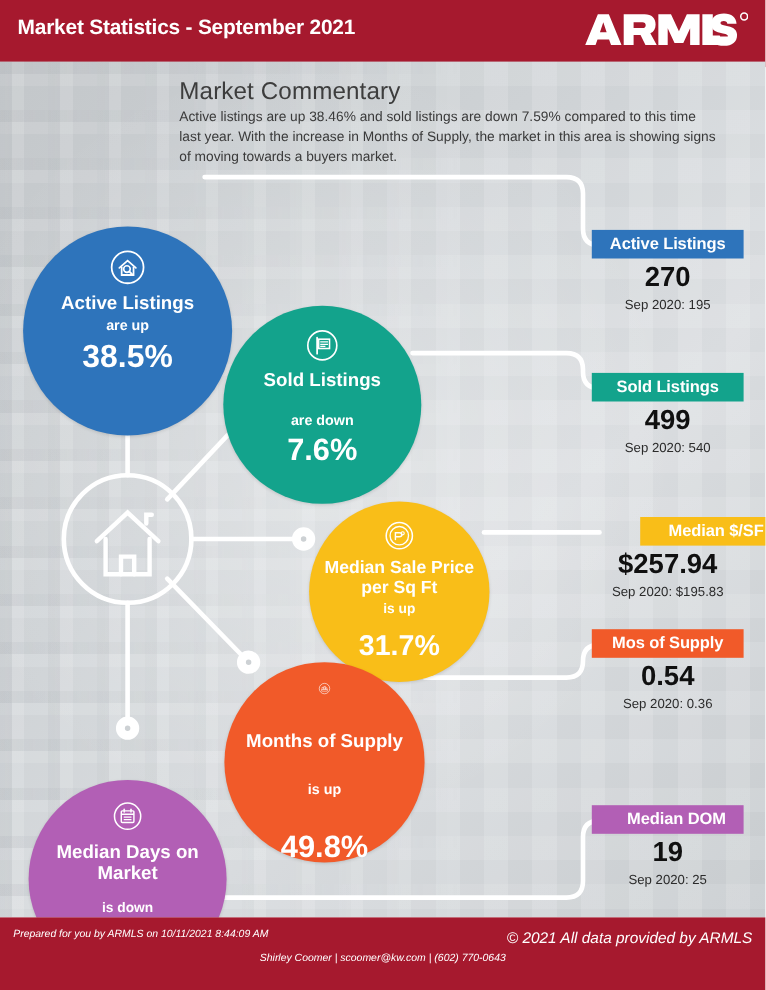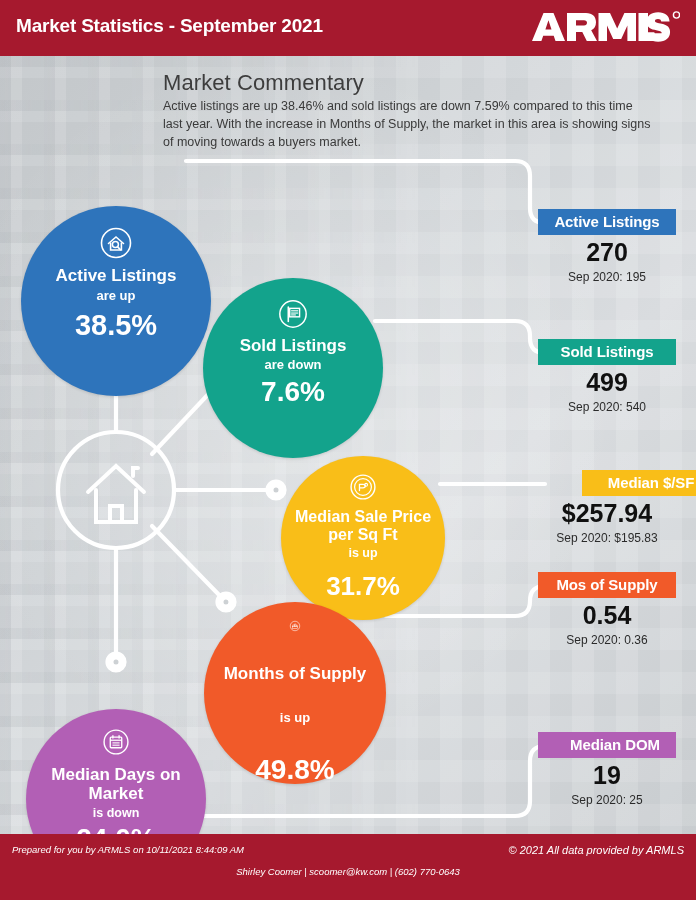--- a/index.html
+++ b/index.html
@@ -95,21 +95,21 @@
     display:block; margin-top:5px;
     font-size:12px; color:#2b2b2b;
   }
 
   
   #footer {
     position:absolute; left:0; top:834px; width:696px; height:66px;
     background:#A6192E; color:#fff;font-style:italic;
   }
   #footer-left  { position:absolute; left:12px; top:10px; font-size:9.5px; }
-  #footer-right { position:absolute; right:12px; top:10px; font-size:11px; }
+  #footer-right { position:absolute; right:12px; top:10px; font-size:14px; }
   #footer-center{
     position:absolute; left:0; top:32px; width:696px;
     text-align:center; font-size:9.5px;
   }
 </style>
 </head>
 <body>
 
 <div id="page">
 
@@ -195,21 +195,21 @@
     <div class="bubble" style="left:203px; top:222px; width:180px; height:180px; background:#13A38C; padding-top:20px;">
       <svg class="bubble-icon" width="32" height="32" viewBox="0 0 34 34">
         <circle cx="17" cy="17" r="14" fill="none" stroke="#fff" stroke-width="1.6"></circle>
         <line x1="12" y1="9.5" x2="12" y2="25" stroke="#fff" stroke-width="1.7" stroke-linecap="round"></line>
         <rect x="13.5" y="11" width="10.5" height="9" fill="none" stroke="#fff" stroke-width="1.5"></rect>
         <line x1="15" y1="13.6" x2="22.5" y2="13.6" stroke="#fff" stroke-width="1.2"></line>
         <line x1="15" y1="16" x2="22.5" y2="16" stroke="#fff" stroke-width="1.2"></line>
         <line x1="15" y1="18" x2="20" y2="18" stroke="#fff" stroke-width="1.2"></line>
       </svg>
       <div class="bubble-label" style="font-size:17px; margin-top:4px;">Sold Listings</div>
-      <div class="bubble-dir" style="font-size:13px; margin-top:2px;">are down</div>
+      <div class="bubble-dir" style="font-size:13px; margin-top:19px;">are down</div>
       <div class="bubble-pct" style="font-size:28px; margin-top:6px;">7.6%</div>
     </div>
 
     <div class="bubble" style="left:281px; top:400px; width:164px; height:164px; background:#F9BE18; padding-top:16px;">
       <svg class="bubble-icon" width="30" height="30" viewBox="0 0 34 34">
         <circle cx="17" cy="17" r="13.5" fill="none" stroke="#fff" stroke-width="1.6"></circle>
         <circle cx="17" cy="17" r="9.5" fill="none" stroke="#fff" stroke-width="1.4"></circle>
         <path d="M13 21 L13 14 L17 14 C19 14 19.6 15 19.6 16 C19.6 17.2 18.8 18 17 18 L13 18" fill="none" stroke="#fff" stroke-width="1.5" stroke-linecap="round"></path>
         <circle cx="20.5" cy="14.5" r="1.6" fill="none" stroke="#fff" stroke-width="1.2"></circle>
       </svg>
@@ -235,21 +235,21 @@
       <svg class="bubble-icon" width="30" height="30" viewBox="0 0 34 34">
         <circle cx="17" cy="17" r="13.5" fill="none" stroke="#fff" stroke-width="1.6"></circle>
         <rect x="10.5" y="11.5" width="13" height="12" rx="1" fill="none" stroke="#fff" stroke-width="1.5"></rect>
         <line x1="10.5" y1="15" x2="23.5" y2="15" stroke="#fff" stroke-width="1.4"></line>
         <line x1="13.5" y1="9.8" x2="13.5" y2="12.6" stroke="#fff" stroke-width="1.5" stroke-linecap="round"></line>
         <line x1="20.5" y1="9.8" x2="20.5" y2="12.6" stroke="#fff" stroke-width="1.5" stroke-linecap="round"></line>
         <line x1="13" y1="18" x2="21" y2="18" stroke="#fff" stroke-width="1.2"></line>
         <line x1="13" y1="20.6" x2="21" y2="20.6" stroke="#fff" stroke-width="1.2"></line>
       </svg>
       <div class="bubble-label" style="font-size:17px; margin-top:6px; width:130px;">Median Days on Market</div>
-      <div class="bubble-dir" style="font-size:12.5px; margin-top:3px;">is down</div>
+      <div class="bubble-dir" style="font-size:12.5px; margin-top:15px;">is down</div>
       <div class="bubble-pct" style="font-size:28px; margin-top:5px;">24.0%</div>
     </div>
 
     <div class="stat" style="left:538px; top:153px;">
       <span class="stat-chip" style="background:#2E74BB;">Active Listings</span>
       <span class="stat-value">270</span>
       <span class="stat-prior">Sep 2020: 195</span>
     </div>
 
     <div class="stat" style="left:538px; top:283px;">

